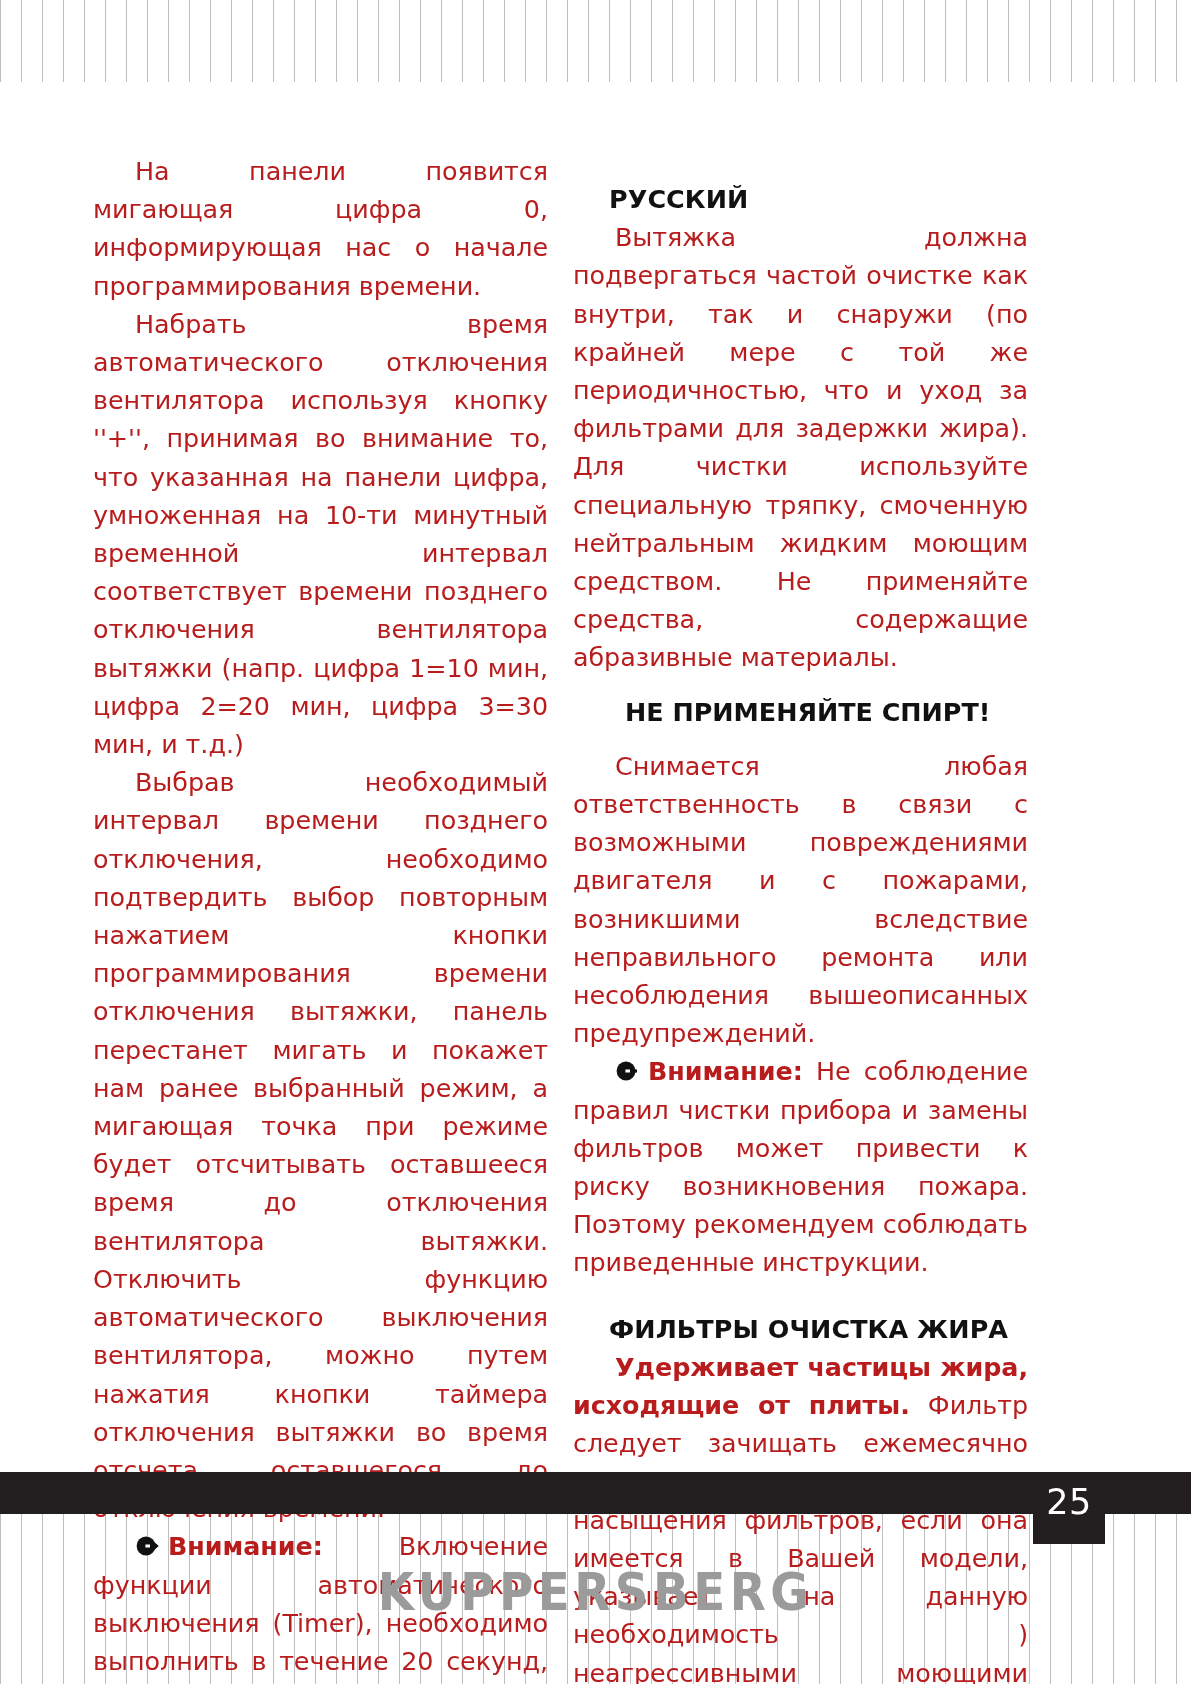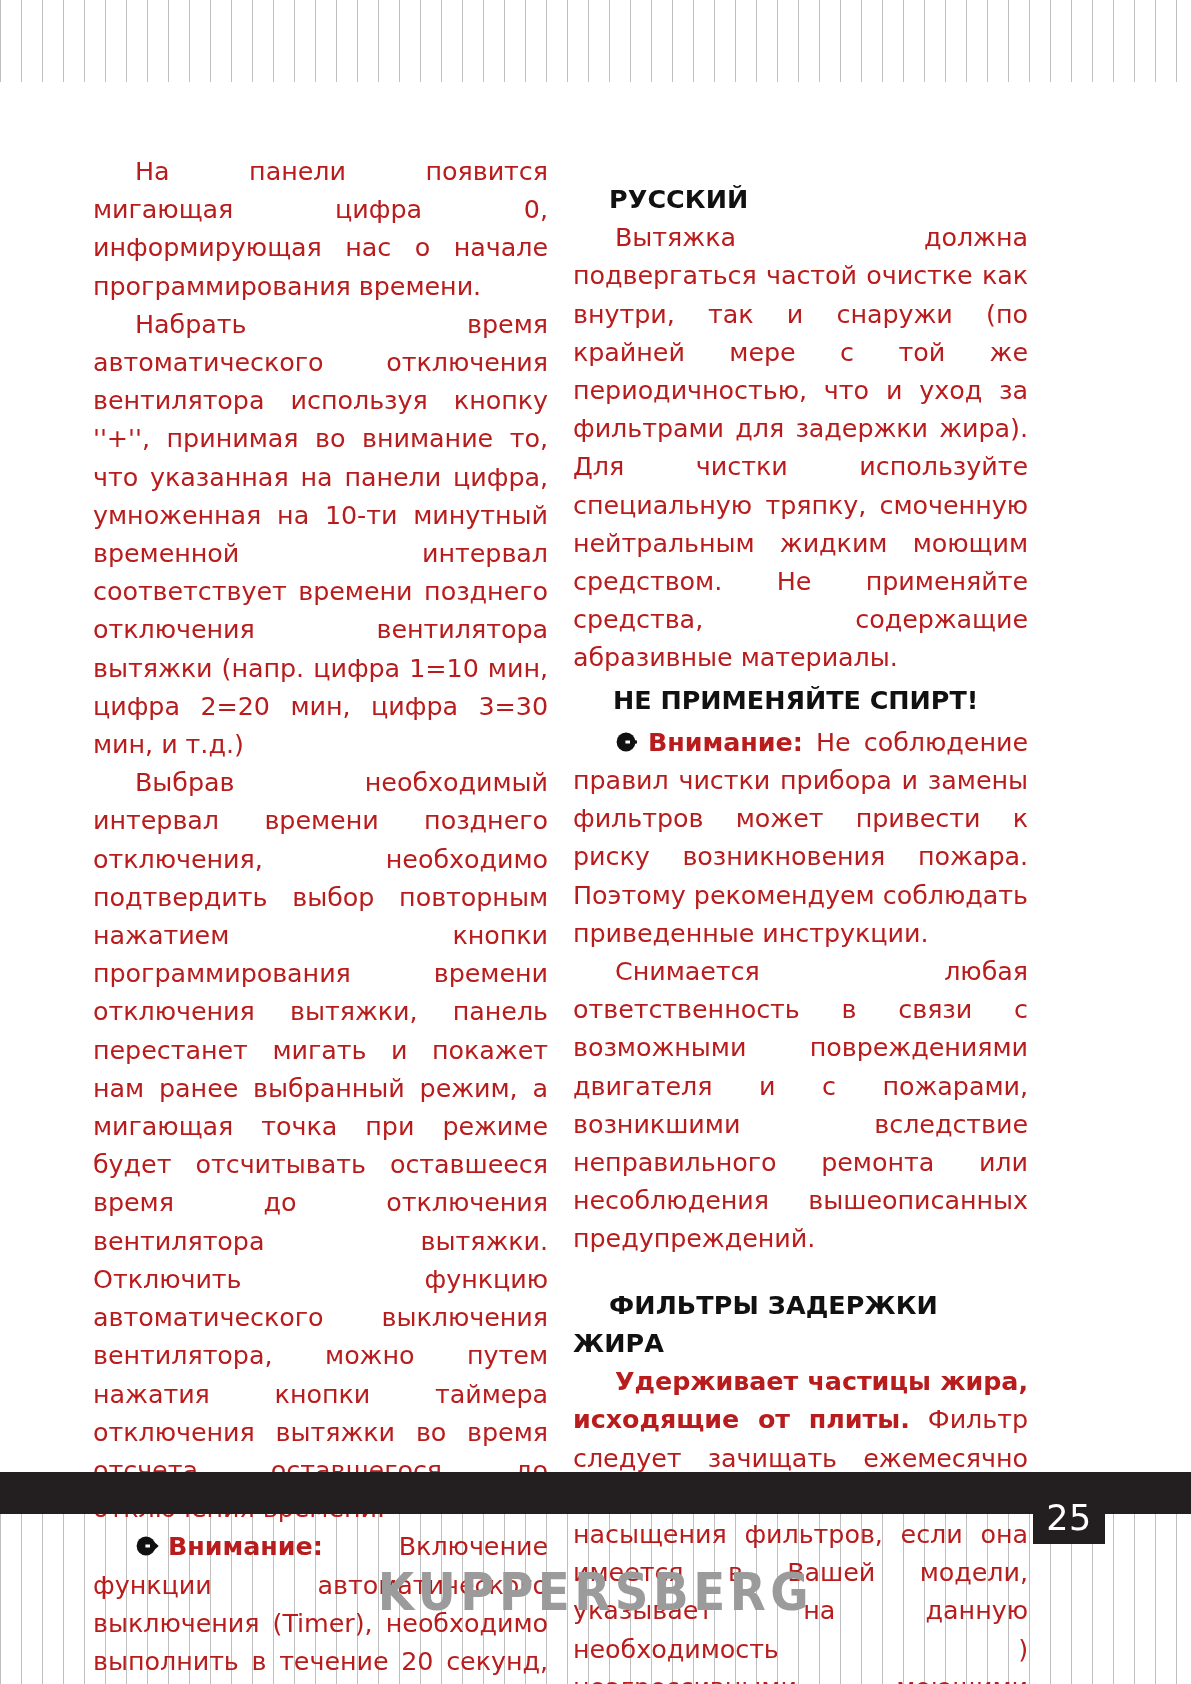--- a/index.html
+++ b/index.html
@@ -117,21 +117,21 @@
     padding-top: 28px;
     font-size: 25.4px;
     line-height: 38.2px;
     font-weight: 700;
     color: #111;
     text-indent: 36px;
     letter-spacing: 0.1px;
   }
 
   h3.inline-head {
-    margin: 4px;
+    margin: 16px;
     font-size: 25.4px;
     line-height: 38.2px;
     font-weight: 700;
     color: #111;
     text-indent: 36px;
   }
 
   .b { font-weight: 700; }
 
   
@@ -165,21 +165,20 @@
   }
   .ftr-pagenum {
     position: absolute;
     left: 1033px; top: 10px;
     width: 72px;
     text-align: center;
     font-size: 35px;
     font-weight: 400;
     color: #ffffff;
     letter-spacing: 0.5px;
-    margin-top: 16px;
   }
   .ftr-brand {
     position: absolute;
     left: 0; top: 90px;
     width: 1191px;
     text-align: center;
     font-size: 52px;
     font-weight: 700;
     letter-spacing: 5px;
     color: #9b9b9b;
@@ -218,30 +217,30 @@
 
     <div class="col col-right">
 
 
       <h3 class="section-head">РУССКИЙ</h3>
 
       <p class="para">Вытяжка должна подвергаться частой очистке как внутри, так и снаружи (по крайней мере с той же периодичностью, что и уход за фильтрами для задержки жира). Для чистки используйте специальную тряпку, смоченную нейтральным жидким моющим средством. Не применяйте средства, содержащие абразивные материалы.</p>
 
       <h3 class="inline-head">НЕ ПРИМЕНЯЙТЕ СПИРТ!</h3>
 
+      <p class="para">Снимается любая ответственность в связи с возможными повреждениями двигателя и с пожарами, возникшими вследствие неправильного ремонта или несоблюдения вышеописанных предупреждений.</p>
+
       <p class="para"><span class="attn-icon"><svg viewBox="0 0 24 24">
               <circle cx="11" cy="12" r="9.4" fill="#111"></circle>
               <path d="M11 12 H22" stroke="#111" stroke-width="3"></path>
               <path d="M16.8 7.3 L22.2 12 L16.8 16.7 Z" fill="#111"></path>
               <rect x="10.4" y="10.5" width="4.6" height="3" fill="#fff"></rect>
             </svg></span><span class="b">Внимание:</span><span> Не соблюдение правил чистки прибора и замены фильтров может привести к риску возникновения пожара. Поэтому рекомендуем соблюдать приведенные инструкции.</span></p>
 
-      <p class="para">Снимается любая ответственность в связи с возможными повреждениями двигателя и с пожарами, возникшими вследствие неправильного ремонта или несоблюдения вышеописанных предупреждений.</p>
-
-      <h3 class="section-head">ФИЛЬТРЫ ЗАДЕРЖКИ ЖИРА</h3>
+      <h3 class="section-head">ФИЛЬТРЫ ОЧИСТКА ЖИРА</h3>
 
       <p class="para"><span class="b">Удерживает частицы жира, исходящие от плиты.</span><span> Фильтр следует зачищать ежемесячно (или когда система индикации насыщения фильтров, если она имеется в Вашей модели, указывает на данную необходимость ) неагрессивными моющими средствами, вручную или в посудомоечной машине при низкой температуре и экономичном цикле мытья.</span></p>
 
     </div>
   </div>
 
   <div class="footer-zone">
     <div class="ftr-rule"></div>
     <div class="ftr-pagebox"></div>
     <div class="ftr-pagenum">25</div>

